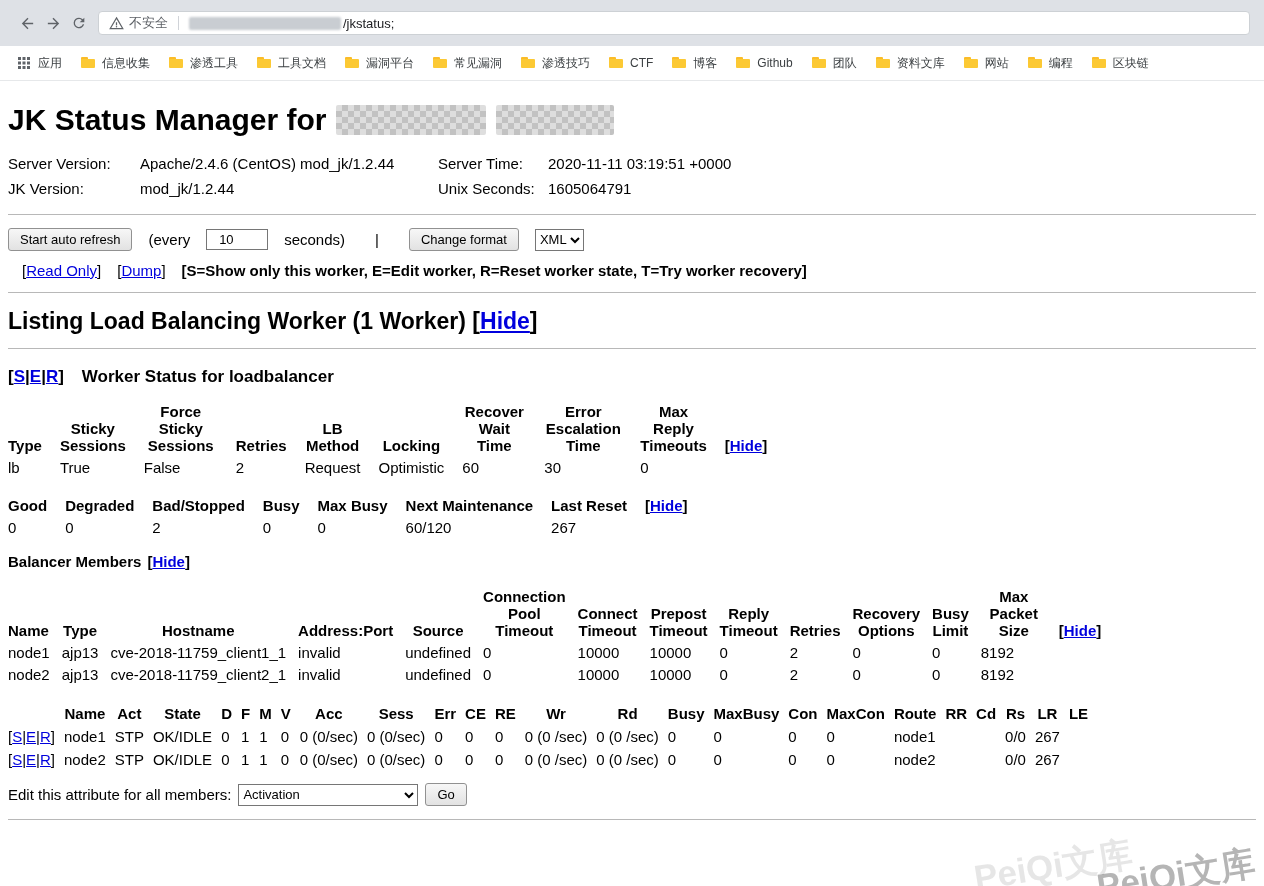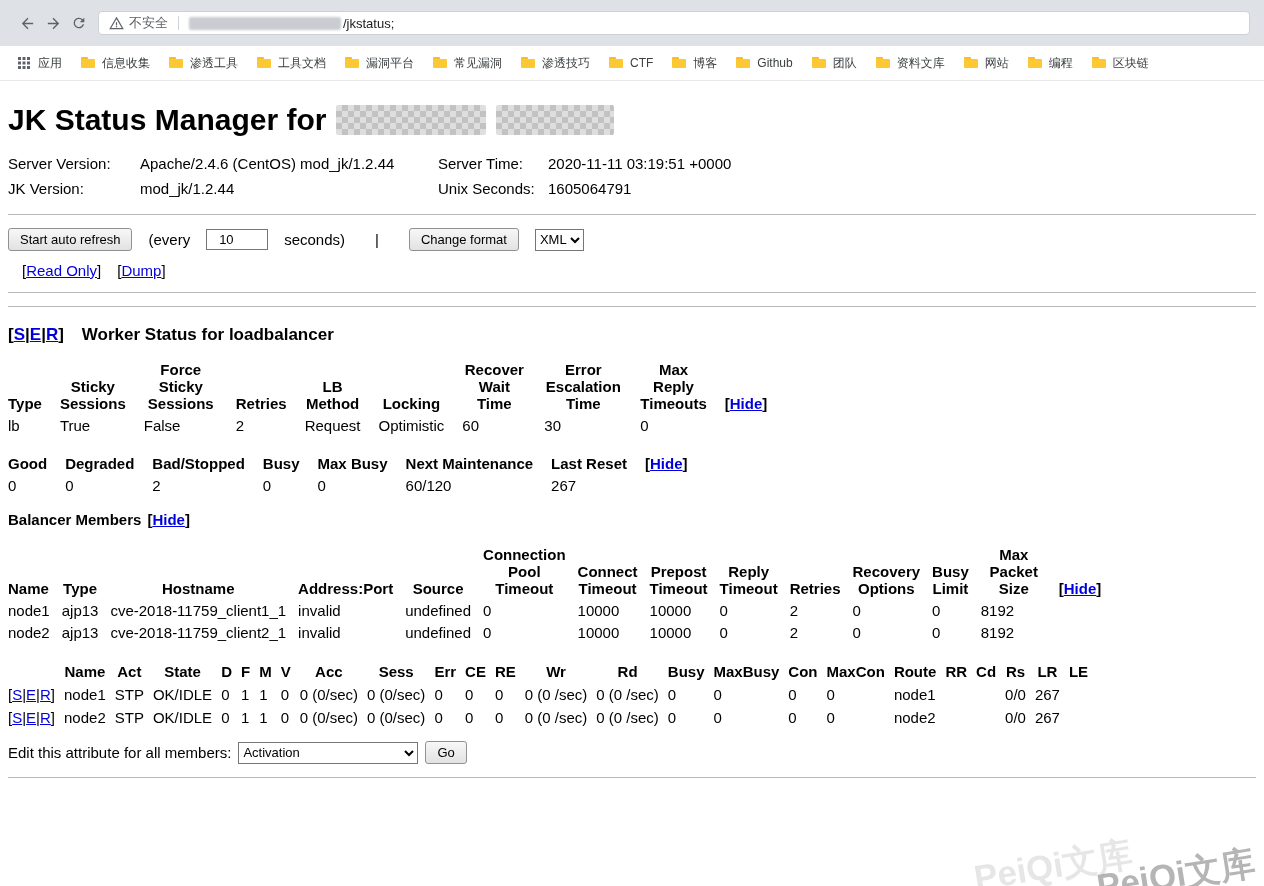--- a/index.html
+++ b/index.html
@@ -235,24 +235,29 @@
     <span class="sep">|</span>
     <button>Change format</button>
     <select>
       <option>XML</option>
     </select>
   </div>
 
   <div class="links-row">
     <span>[<a>Read Only</a>]</span>
     <span>[<a>Dump</a>]</span>
+    <b>[S=Show only this worker, E=Edit worker, R=Reset worker state, T=Try worker recovery]</b>
   </div>
 
   <hr>
 
+  <h2>
+    <span>Listing Load Balancing Worker (1 Worker)</span>
+    <span>[<a>Hide</a>]</span>
+  </h2>
 
   <hr>
 
   <div class="worker-title">
     <span>[<a>S</a>|<a>E</a>|<a>R</a>]</span>
     <span>Worker Status for loadbalancer</span>
   </div>
 
   <table id="t-worker">
       <thead>

